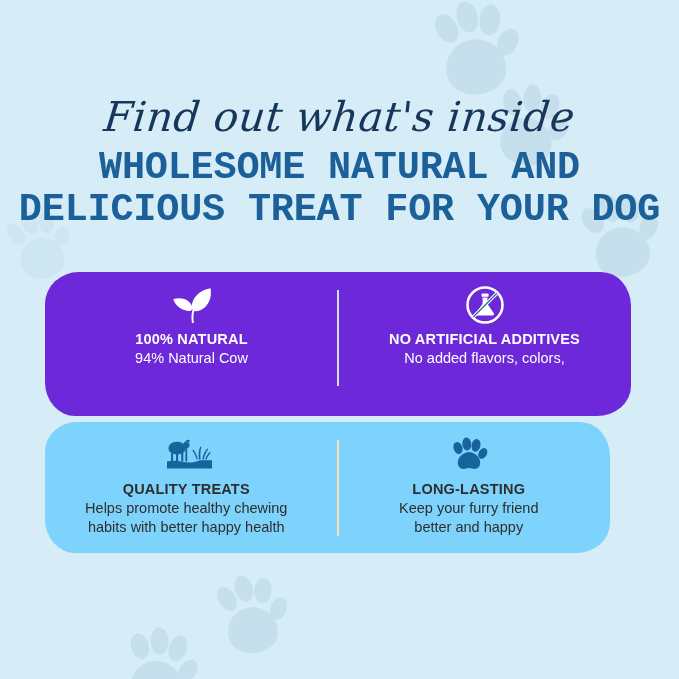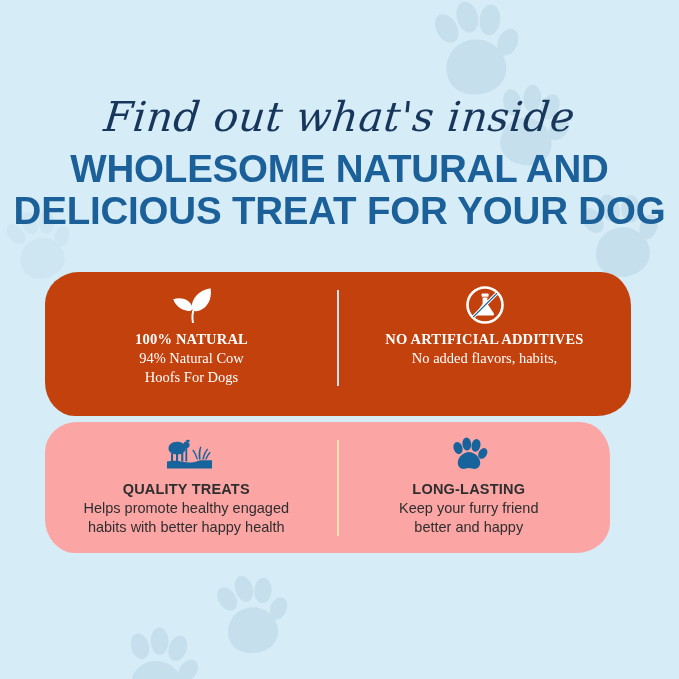--- a/index.html
+++ b/index.html
@@ -23,43 +23,42 @@
     font-size:41px;
     font-weight:400;
     color:#16365c;
     letter-spacing:0.5px;
     line-height:1.05;
     transform:skewX(-6deg);
   }
 
   .headline {
     margin-top:9px;
-    font-family:Liberation Sans, sans-serif;
+    font-family:Liberation Mono, monospace;
     font-weight:bold;
     font-size:38.5px;
     line-height:1.09;
     color:#1c6099;
     letter-spacing:-0.2px;
   }
 
   
   .panel {
     position:absolute;
     display:flex;
     z-index:2;
   }
   .panel-blue {
     left:45px; top:272px; width:586px; height:144px;
-    background:#c2410c;
+    background:#6d28d9;
     border-radius:34px 30px 34px 30px / 32px 34px 30px 34px;
-    font-family:Liberation Serif, serif;
   }
   .panel-orange {
     left:45px; top:422px; width:565px; height:131px;
-    background:#fca5a5;
+    background:#7dd3fc;
     border-radius:32px 30px 34px 30px / 30px 34px 30px 34px;
   }
 
   .cell {
     flex:1 1 0;
     display:flex;
     flex-direction:column;
     align-items:center;
     justify-content:flex-start;
     padding-top:13px;
@@ -142,39 +141,38 @@
         <g fill="#ffffff">
           <path d="M21.5 22.6 C21.5 12.0 29.0 4.0 40.5 2.2 C42.6 13.5 36.5 24.0 26.0 25.2 C24.3 25.4 22.8 24.4 21.5 22.6 Z"></path>
           <path d="M20.4 25.0 C13.6 25.0 6.0 21.4 3.2 13.2 C11.8 10.4 19.9 13.8 22.3 21.0 C22.8 22.6 22.0 24.2 20.4 25.0 Z"></path>
           <path d="M22.0 37.0 C21.0 31.0 21.2 26.4 23.6 21.2 L25.3 22.0 C23.2 26.8 23.0 31.2 23.9 37.0 Z"></path>
         </g>
       </svg>
     </div>
     <div class="cell-title">100% NATURAL</div>
     <div class="cell-desc">
       <div>94% Natural Cow</div>
-      <div>Hoofs For Dogs</div>
     </div>
   </div>
 
   <div class="cell">
     <div class="icon-wrap">
       <svg width="40" height="40" viewBox="0 0 40 40" xmlns="http://www.w3.org/2000/svg">
         <circle cx="20" cy="20" r="17.5" fill="none" stroke="#ffffff" stroke-width="2.6"></circle>
         <g fill="#ffffff">
           <rect x="16.6" y="8.6" width="7" height="3.1" rx="0.6"></rect>
           <path d="M17.6 12.6 h4.8 v6.2 l6.4 9.4 c0.7 1.1 0 2.4 -1.3 2.4 H12.5 c-1.3 0 -2.0 -1.3 -1.3 -2.4 l6.4 -9.4 Z"></path>
         </g>
         <line x1="8.6" y1="31.6" x2="31.6" y2="8.6" stroke="#ffffff" stroke-width="3.4" stroke-linecap="round"></line>
         <line x1="8.6" y1="31.6" x2="31.6" y2="8.6" stroke="#155e94" stroke-width="1.3" stroke-linecap="round"></line>
       </svg>
     </div>
     <div class="cell-title">NO ARTIFICIAL ADDITIVES</div>
     <div class="cell-desc">
-      <div>No added flavors, habits,</div>
+      <div>No added flavors, colors,</div>
     </div>
   </div>
 </div>
 
 <div class="panel panel-orange">
   <div class="divider"></div>
 
   <div class="cell">
     <div class="icon-wrap">
       <svg width="60" height="40" viewBox="0 0 60 40" xmlns="http://www.w3.org/2000/svg">
@@ -195,21 +193,21 @@
           <path d="M46.3 24.5 C47.0 20.0 48.7 16.0 51.3 13.4 L52.2 14.2 C50.0 17.0 48.5 20.6 47.8 24.5 Z"></path>
           <path d="M40.8 24.5 C39.4 20.8 38.2 17.8 36.3 15.4 L37.3 14.6 C39.4 17.2 40.8 20.4 42.0 24.5 Z"></path>
           <path d="M49.0 24.5 C50.2 21.4 51.8 18.8 53.9 16.8 L54.7 17.7 C52.9 19.6 51.5 22.0 50.5 24.5 Z"></path>
 
           <path d="M11.0 26.4 C16.0 25.2 22.0 25.6 27.0 26.8 C33.0 28.2 38.0 27.6 44.0 25.2 L56.0 25.2 L56.0 33.6 L11.0 33.6 Z"></path>
         </g>
       </svg>
     </div>
     <div class="cell-title">QUALITY TREATS</div>
     <div class="cell-desc">
-      <div>Helps promote healthy engaged</div>
+      <div>Helps promote healthy chewing</div>
       <div>habits with better happy health</div>
     </div>
   </div>
 
   <div class="cell">
     <div class="icon-wrap">
       <svg width="40" height="40" viewBox="0 0 40 40" xmlns="http://www.w3.org/2000/svg">
         <g fill="#17649c">
           <ellipse cx="9.0" cy="13.0" rx="4.4" ry="6.2" transform="rotate(-20 9 13)"></ellipse>
           <ellipse cx="17.8" cy="9.0" rx="4.4" ry="6.5" transform="rotate(-6 17.8 9)"></ellipse>

